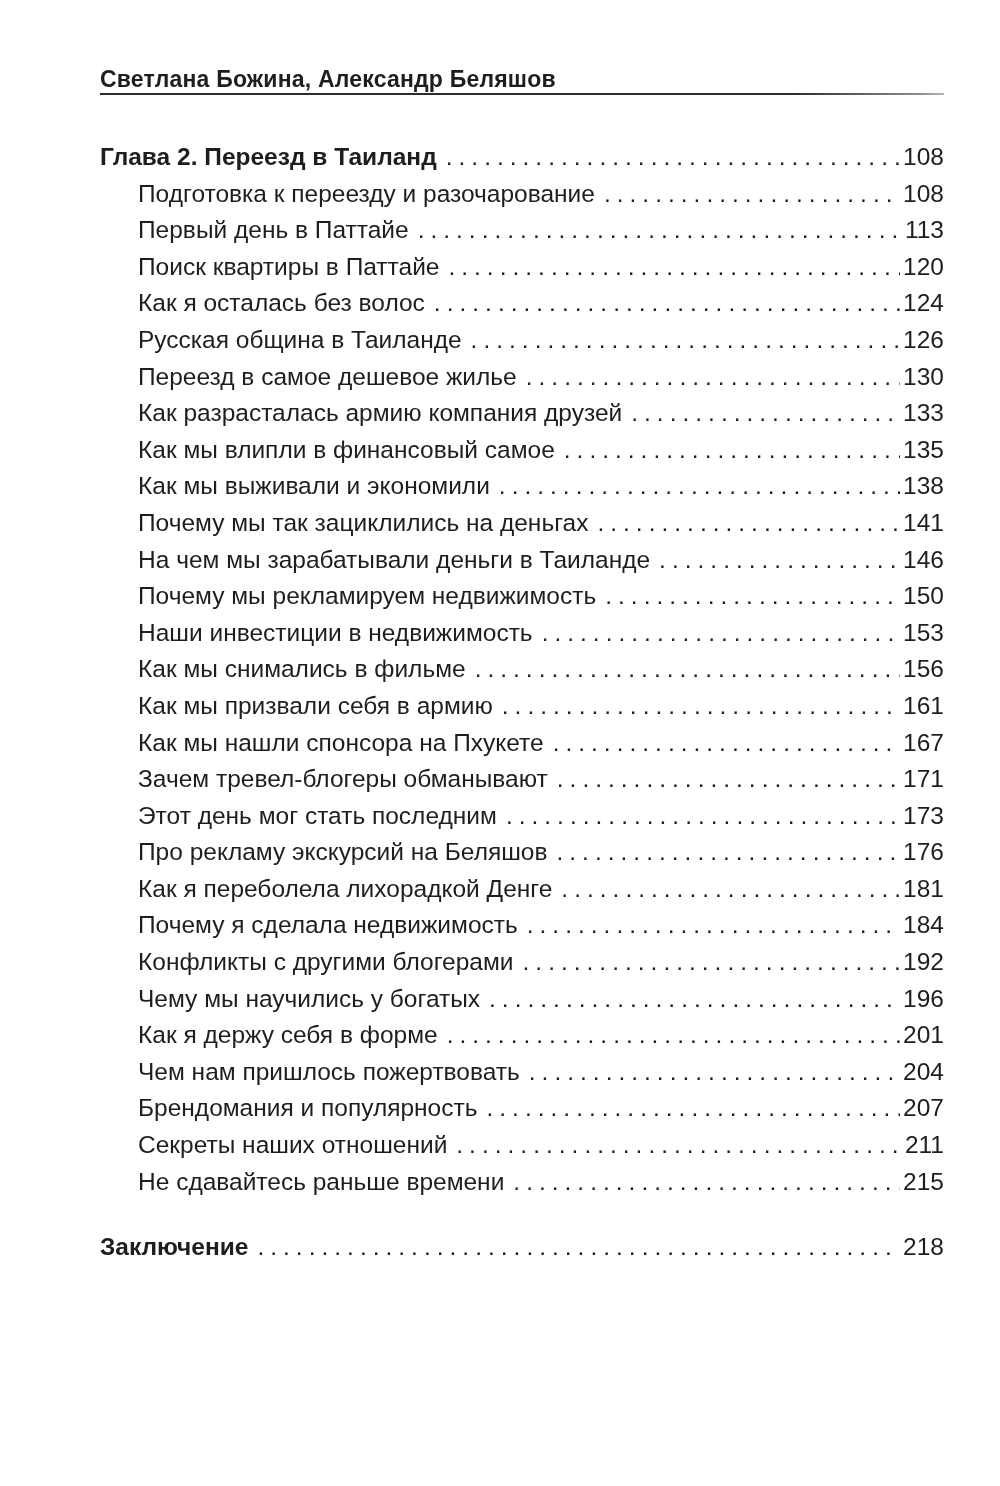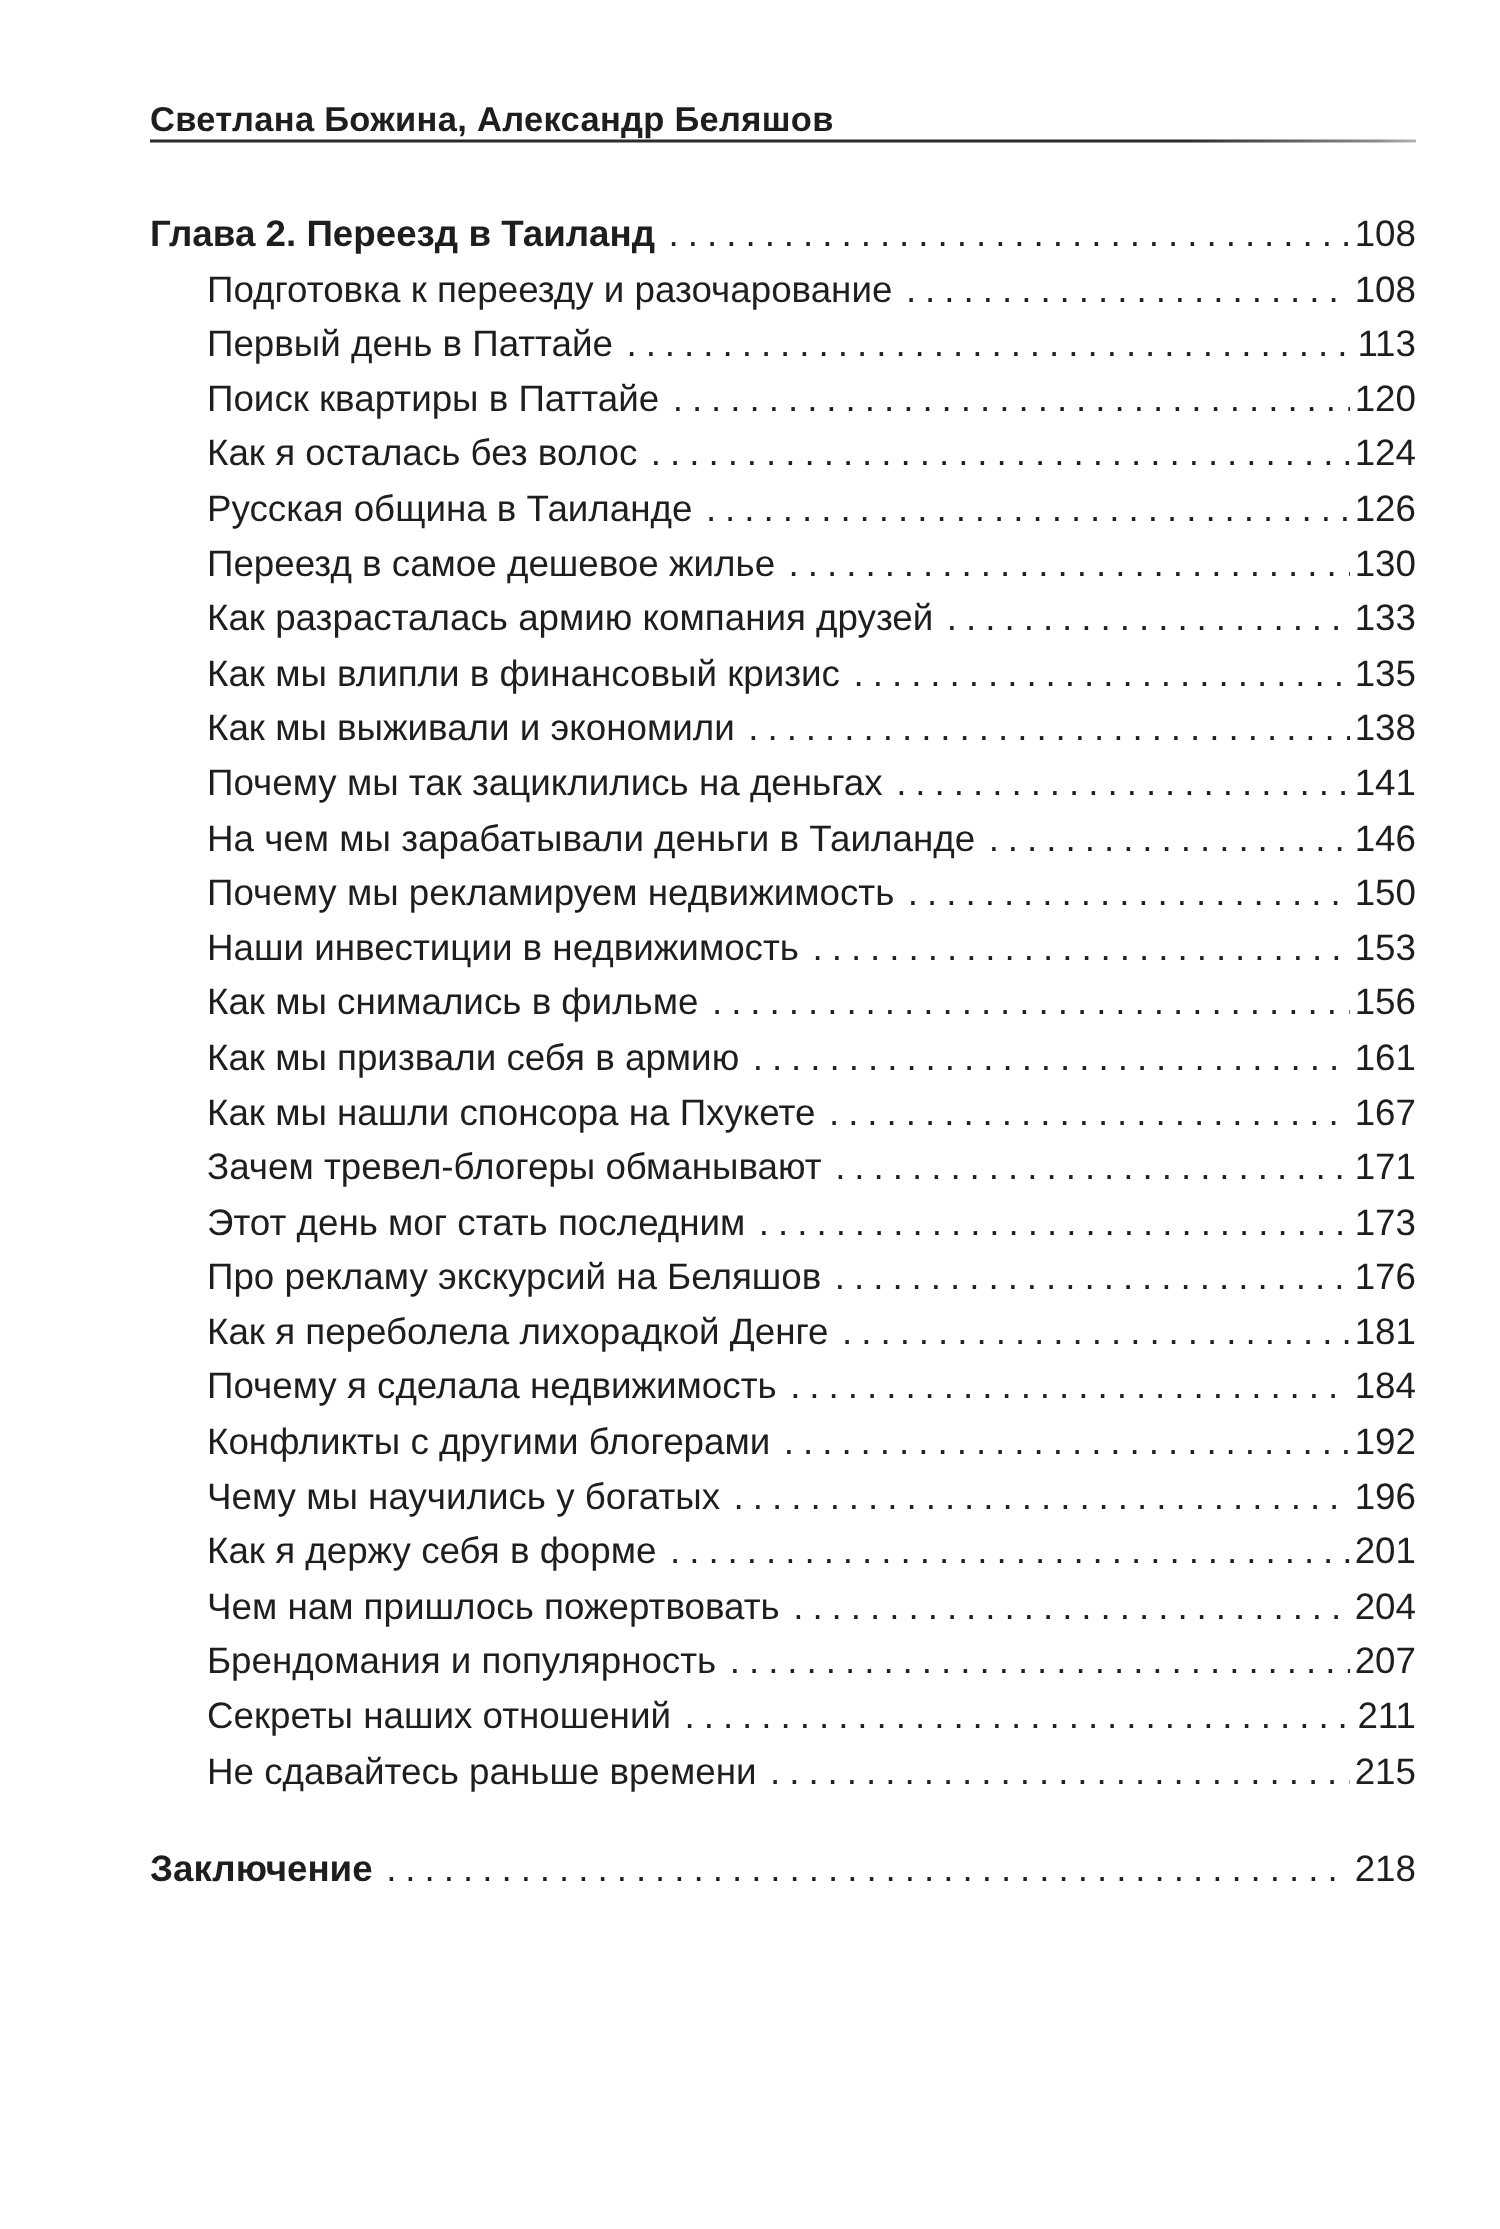--- a/index.html
+++ b/index.html
@@ -124,21 +124,21 @@
     <span class="pagenum">130</span>
   </div>
 
   <div class="toc-row sub">
     <span class="toc-title">Как разрасталась армию компания друзей</span>
     <span class="leader"></span>
     <span class="pagenum">133</span>
   </div>
 
   <div class="toc-row sub">
-    <span class="toc-title">Как мы влипли в финансовый кризис</span>
+    <span class="toc-title">Как мы влипли в финансовый самое</span>
     <span class="leader"></span>
     <span class="pagenum">135</span>
   </div>
 
   <div class="toc-row sub">
     <span class="toc-title">Как мы выживали и экономили</span>
     <span class="leader"></span>
     <span class="pagenum">138</span>
   </div>
 

